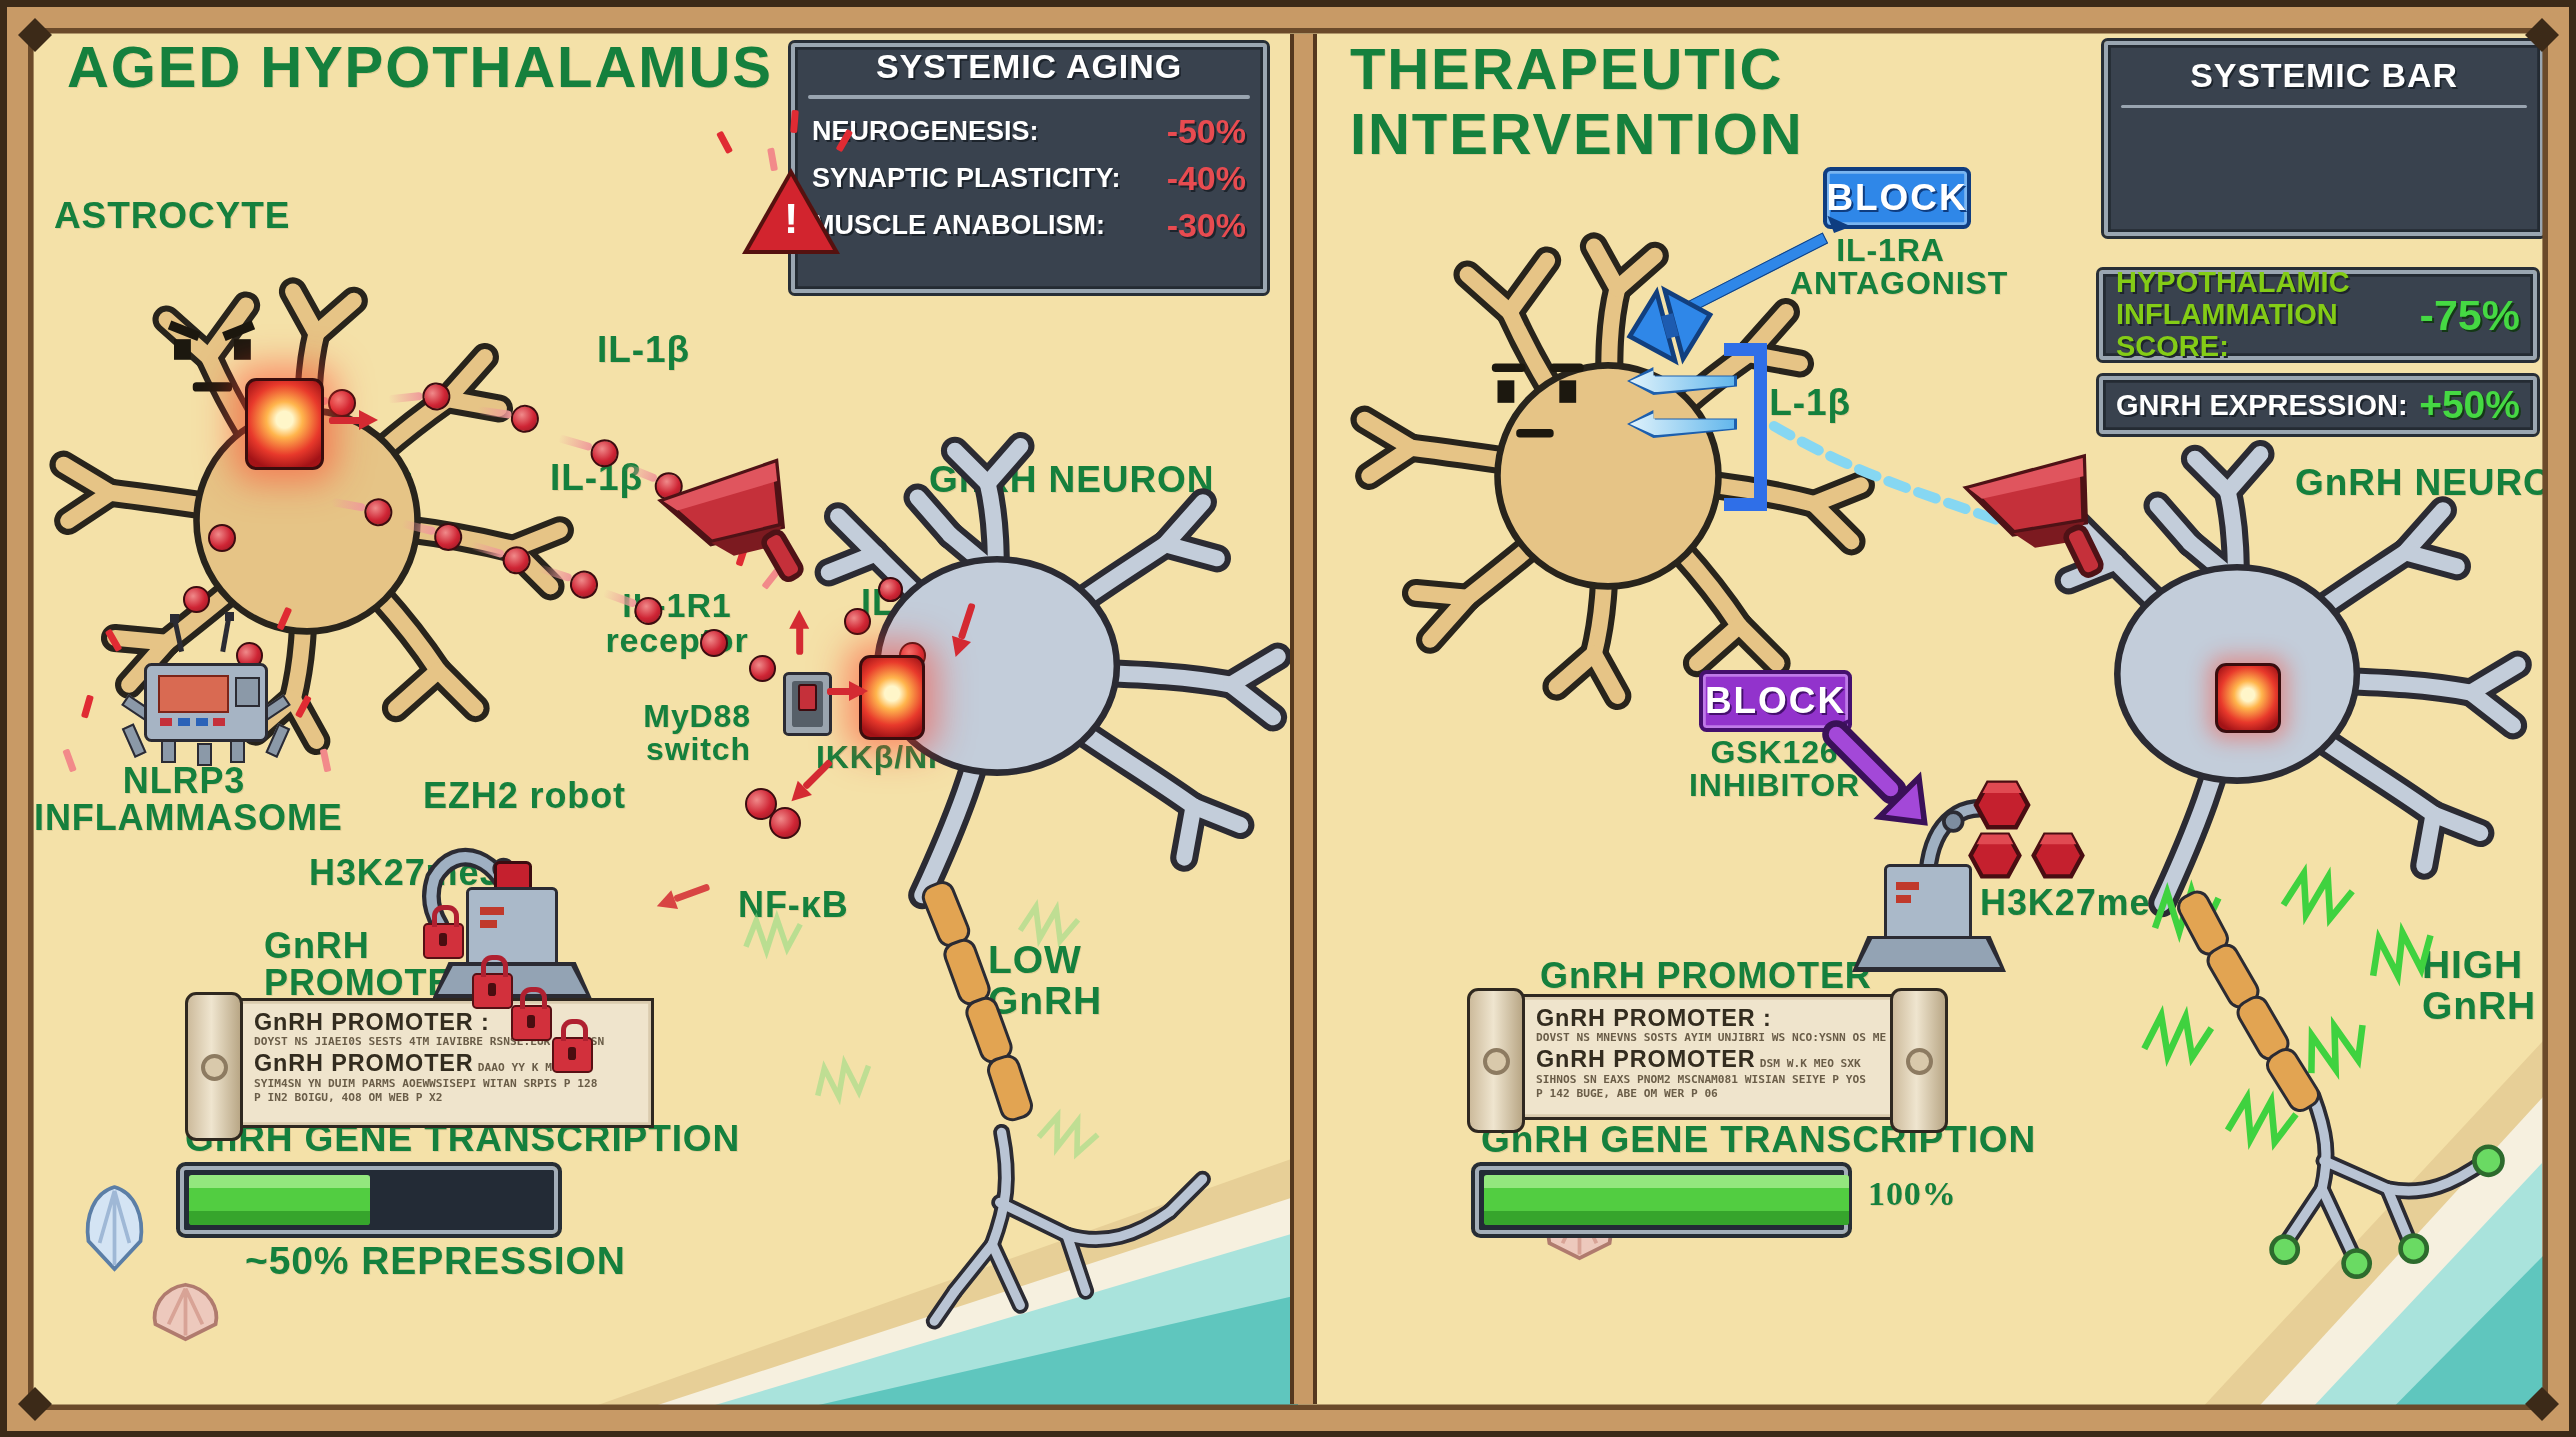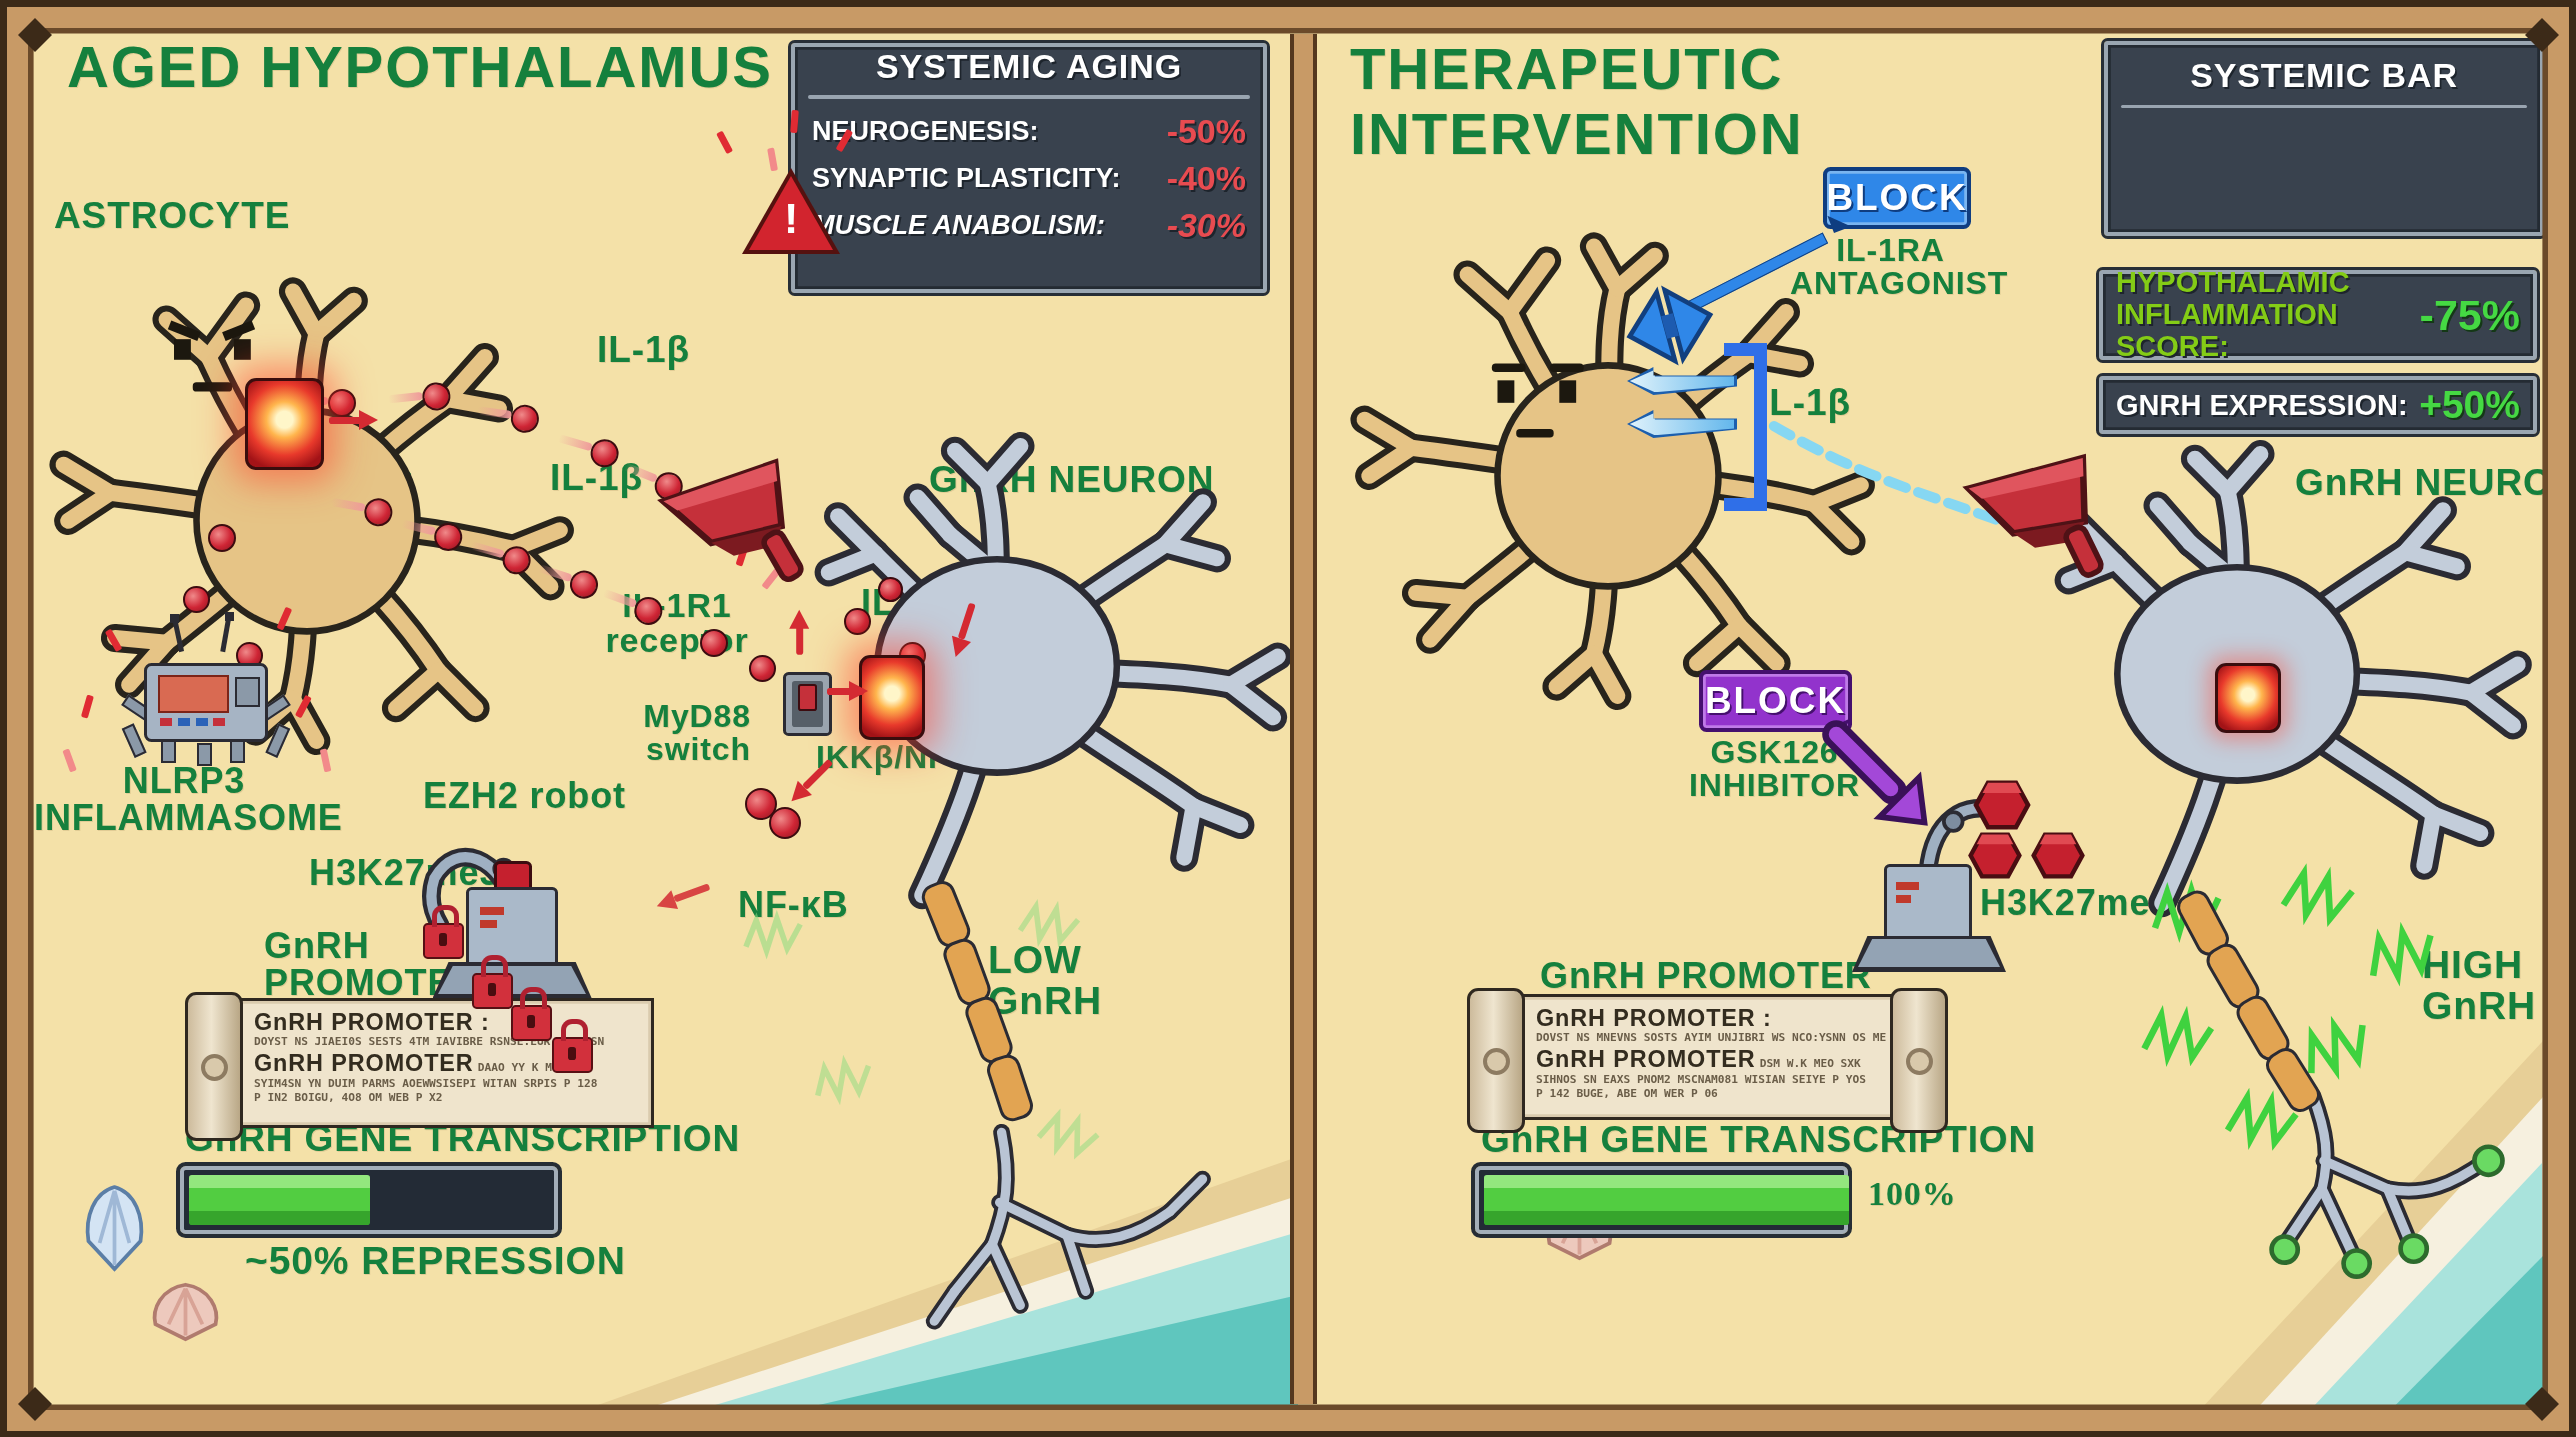--- a/index.html
+++ b/index.html
@@ -103,21 +103,21 @@
     <div class="pd-title" style="font-size:34px;">SYSTEMIC AGING</div>
     <div class="pd-hr"></div>
     <div class="pd-row" style="font-size:27px;height:47px;">
       <span>NEUROGENESIS:</span>
       <span class="neg" style="font-size:34px;">-50%</span>
     </div>
     <div class="pd-row" style="font-size:27px;height:47px;">
       <span>SYNAPTIC PLASTICITY:</span>
       <span class="neg" style="font-size:34px;">-40%</span>
     </div>
-    <div class="pd-row" style="font-size:27px;height:47px;font-style:italic;">
+    <div class="pd-row" style="font-size:27px;height:47px;">
       <span>MUSCLE ANABOLISM:</span>
       <span class="neg" style="font-size:34px;">-30%</span>
     </div>
   </div>
 
   <div class="lbl" style="left:54px;top:197px;font-size:37px;">ASTROCYTE</div>
 
   <div class="tri-outer" style="left:742px;top:168px;">
     <div class="tri-inner"></div>
     <div class="tri-bang">!</div>

